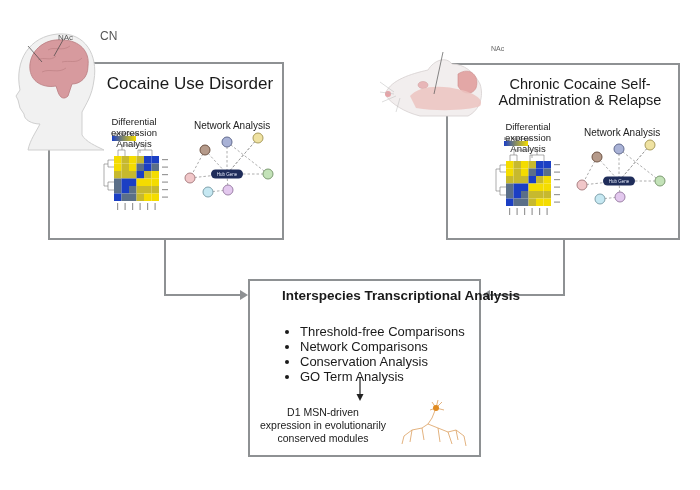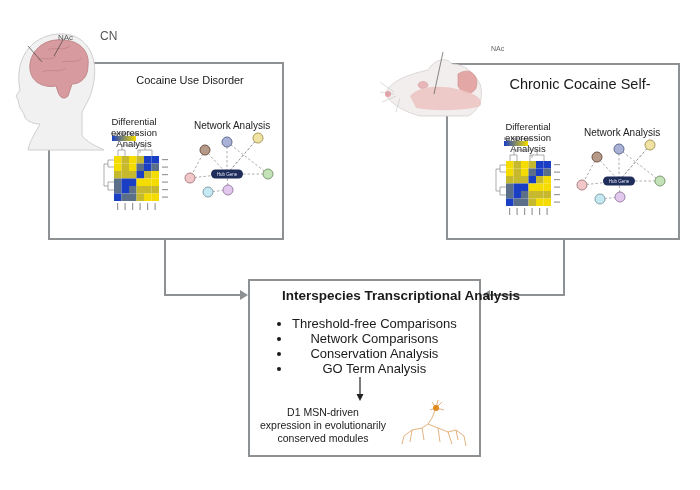--- a/index.html
+++ b/index.html
@@ -6,40 +6,40 @@
     body { width: 700px; height: 490px; position: relative; overflow: hidden;
            font-family: "Liberation Sans", sans-serif; color: #1a1a1a; }
     .abs { position: absolute; margin-left: 40px; }
     .box { position: absolute; border: 2px solid #8e9193; background: #fff; box-sizing: border-box; }
     .title { position: absolute; text-align: center; color: #1a1a1a; }
     .sub { position: absolute; text-align: center; font-size: 9.5px; line-height: 11px; color: #222; margin-top: 8px; }
     .net-title { position: absolute; font-size: 10px; color: #222; white-space: nowrap; }
     svg { position: absolute; overflow: visible; }
     .legend-label { position: absolute; font-size: 3.5px; color: #333; white-space: nowrap; }
     .center-title { position: absolute; font-weight: bold; font-size: 13.5px; white-space: nowrap; }
-    .bullets { position: absolute; margin: 4px; padding: 0 0 0 20px; font-size: 13px; line-height: 15px; text-align: center; }
+    .bullets { position: absolute; margin: 12px; padding: 0 0 0 20px; font-size: 13px; line-height: 15px; }
     .bullets li { margin: 0; }
     .result { position: absolute; text-align: center; font-size: 10.5px; line-height: 13px; }
   </style>
 </head>
 <body>
 
 <div class="box" style="left:48px; top:62px; width:236px; height:178px;"></div>
 
 <svg style="left:0; top:0;" width="110" height="170">
   <path d="M20,90 C14,60 30,36 58,34 C86,32 98,56 94,80 C92,96 86,104 82,112 L82,135 C86,142 96,146 104,150 L28,150 C30,140 36,132 40,124 C32,124 24,120 24,114 L20,108 L18,100 L16,96 Z" fill="#f1f1f1" stroke="#cfcfcf" stroke-width="1"></path>
   <path d="M30,70 C28,52 44,38 62,40 C80,40 90,52 88,66 C88,78 80,84 72,84 L68,96 C64,100 60,98 58,92 L56,86 C46,88 32,84 30,70 Z" fill="#d79a9e" stroke="#b97c80" stroke-width="0.8"></path>
   <path d="M38,60 C44,56 50,62 56,56 M48,50 C54,46 62,52 70,46 M42,72 C50,68 58,74 66,68 M62,62 C70,60 76,64 82,58" fill="none" stroke="#b97c80" stroke-width="0.6"></path>
   <line x1="28" y1="46" x2="42" y2="62" stroke="#444" stroke-width="0.7"></line>
   <line x1="63" y1="40" x2="54" y2="56" stroke="#444" stroke-width="0.7"></line>
 </svg>
 <div class="abs" style="left:18px; top:33px; font-size:8px; color:#555;">NAc</div>
 <div class="abs" style="left:60px; top:29px; font-size:12px; color:#555;">CN</div>
 
-<div class="title" style="left:100px; top:74px; width:180px; font-size:11px;">Cocaine Use Disorder</div>
+<div class="title" style="left:100px; top:74px; width:180px; font-size:17px;">Cocaine Use Disorder</div>
 
 <div class="sub" style="left:94px; top:108px; width:80px;">
   <span>Differential</span><br>
   <span>expression Analysis</span>
 </div>
 <div class="legend-label" style="left:112px; top:132px;">Log Fold Change</div>
 <svg id="human-heat" style="left:100px; top:136px;" width="60" height="80">
     <defs>
       <linearGradient id="human-heat-g" x1="0" x2="1" y1="0" y2="0">
         <stop offset="0" stop-color="#1b3fc4"></stop>
@@ -134,20 +134,21 @@
   <ellipse cx="43" cy="55" rx="5" ry="3.5" fill="#e8b6b8" stroke="#c99" stroke-width="0.5"></ellipse>
   <path d="M78,44 C90,36 100,46 96,58 C92,66 82,64 78,56 Z" fill="#e3a7a6" stroke="#c88" stroke-width="0.6"></path>
   <path d="M30,66 C38,56 60,54 82,60 C96,64 104,70 100,76 C90,80 60,82 36,78 Z" fill="#ecc3bf" opacity="0.85"></path>
   <line x1="63" y1="22" x2="54" y2="64" stroke="#555" stroke-width="0.7"></line>
   <path d="M14,62 L0,52 M14,64 L0,62 M16,66 L2,72 M20,68 L16,82" stroke="#bbb" stroke-width="0.5" fill="none"></path>
 </svg>
 <div class="abs" style="left:451px; top:45px; font-size:7px; color:#666;">NAc</div>
 
 <div class="title" style="left:480px; top:76px; width:200px; font-size:14.5px; line-height:16px;">
   <span>Chronic Cocaine Self-</span><br>
+  <span>Administration &amp; Relapse</span>
 </div>
 
 <div class="sub" style="left:488px; top:113px; width:80px;">
   <span>Differential</span><br>
   <span>expression Analysis</span>
 </div>
 <div class="legend-label" style="left:504px; top:137px;">Log Fold Change</div>
 <svg id="rat-heat" style="left:492px; top:141px;" width="60" height="80">
     <defs>
       <linearGradient id="rat-heat-g" x1="0" x2="1" y1="0" y2="0">

